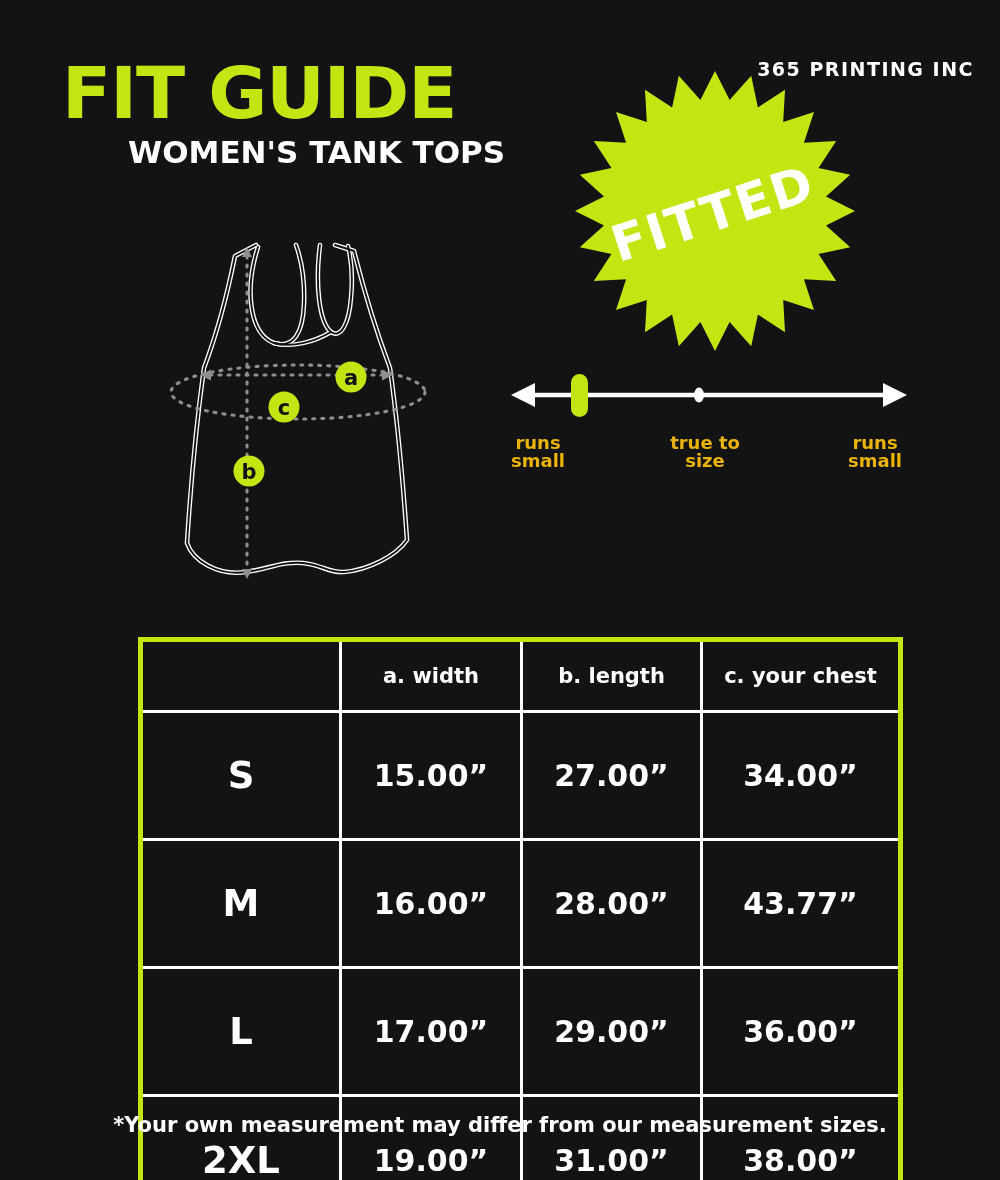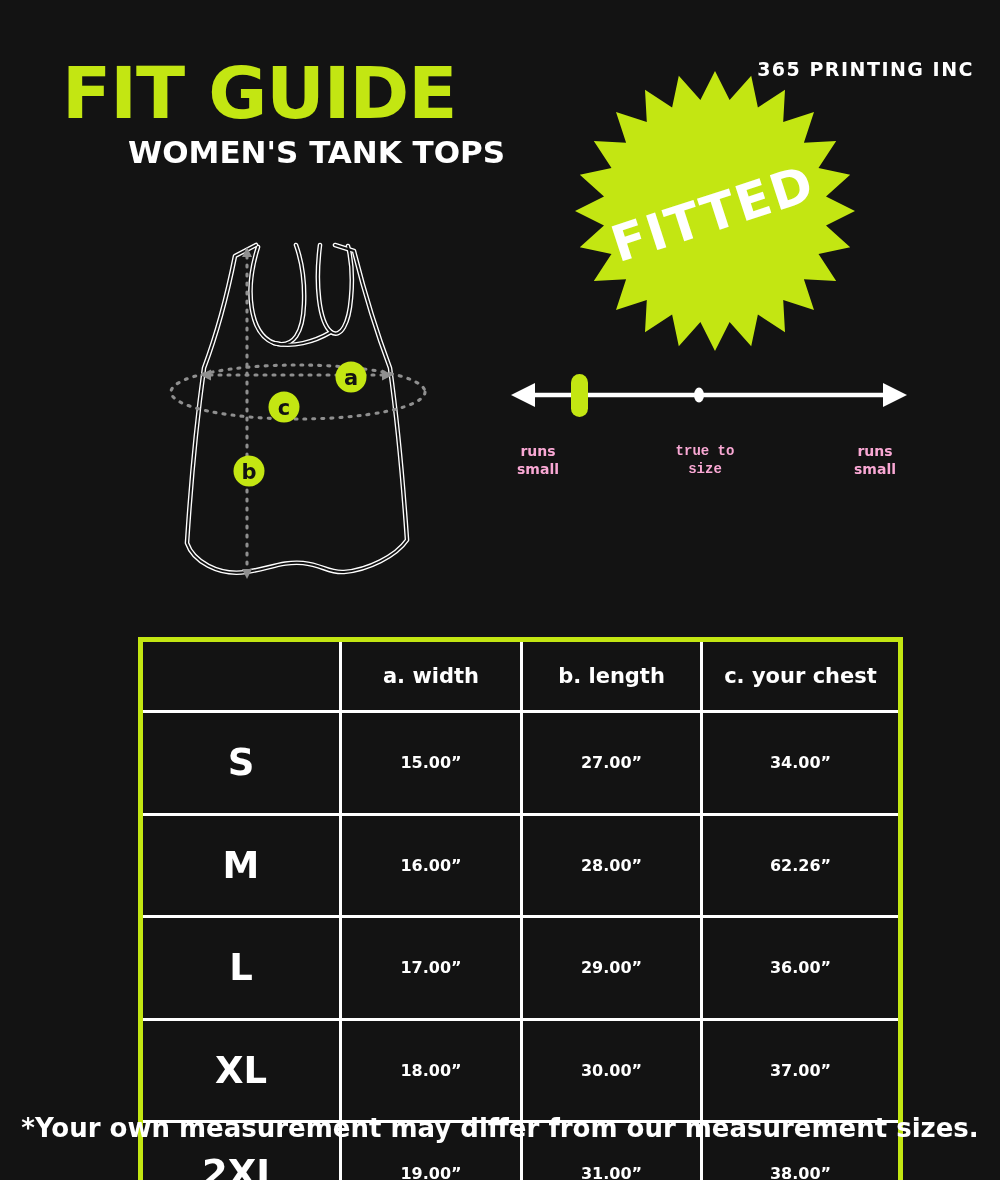--- a/index.html
+++ b/index.html
@@ -58,47 +58,47 @@
   }
 
   
   .scale-svg { left:505px; top:360px; }
   .scale-line { stroke:#ffffff; stroke-width:4.6; }
   .scale-arrowhead { fill:#ffffff; }
   .scale-marker { fill:#c3e612; }
   .scale-dot { fill:#ffffff; }
   .scale-label {
     top:434px; width:120px;
-    font-size:14px; line-height:18px;
-    color:#f9a8d4; text-align:center;margin-top:8px;
+    font-size:18px; line-height:18px;
+    color:#eab308; text-align:center;
   }
   .scale-label.l { left:478px; }
-  .scale-label.c { left:645px;font-family:Liberation Mono, monospace; }
+  .scale-label.c { left:645px; }
   .scale-label.r { left:815px; }
 
   
   .size-table {
     position:absolute; left:138px; top:637px;
     width:760px; height:592px;
     border-collapse:collapse; table-layout:fixed;
   }
   .size-table th, .size-table td {
     border:3px solid #ffffff;
     text-align:center; vertical-align:middle;
     color:#fff;
   }
   .size-table { border:5px solid #c3e612; }
   .size-table tr.head { height:72px; }
   .size-table tr.head th { font-size:21px; font-weight:bold; }
   .size-table td.size-cell { font-size:37px; }
-  .size-table td.val-cell { font-size:16px;text-align:center; }
+  .size-table td.val-cell { font-size:30px;text-align:center; }
 
   .footnote {
     top:1113px; left:0; width:1000px;
-    text-align:center; font-size:26px; color:#fff;
+    text-align:center; font-size:21px; color:#fff;
   }
 </style>
 </head>
 <body>
 
 <div class="abs brand">365 PRINTING INC</div>
 <div class="abs title">FIT GUIDE</div>
 <div class="abs subtitle">WOMEN'S TANK TOPS</div>
 
 <svg class="abs tank-svg" width="260" height="350" viewBox="0 0 260 350">
@@ -193,35 +193,29 @@
   <tr>
     <td class="size-cell">S</td>
     <td class="val-cell">15.00”</td>
     <td class="val-cell">27.00”</td>
     <td class="val-cell">34.00”</td>
   </tr>
   <tr>
     <td class="size-cell">M</td>
     <td class="val-cell">16.00”</td>
     <td class="val-cell">28.00”</td>
-    <td class="val-cell">62.26”</td>
+    <td class="val-cell">43.77”</td>
   </tr>
   <tr>
     <td class="size-cell">L</td>
     <td class="val-cell">17.00”</td>
     <td class="val-cell">29.00”</td>
     <td class="val-cell">36.00”</td>
   </tr>
   <tr>
-    <td class="size-cell">XL</td>
-    <td class="val-cell">18.00”</td>
-    <td class="val-cell">30.00”</td>
-    <td class="val-cell">37.00”</td>
-  </tr>
-  <tr>
     <td class="size-cell">2XL</td>
     <td class="val-cell">19.00”</td>
     <td class="val-cell">31.00”</td>
     <td class="val-cell">38.00”</td>
   </tr>
 </tbody>
   </table>
 
 <div class="abs footnote">*Your own measurement may differ from our measurement sizes.</div>
 

